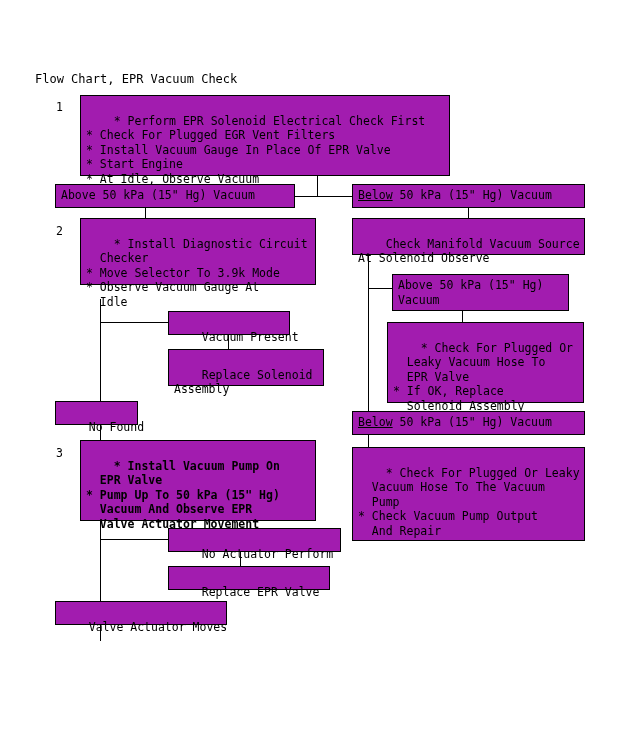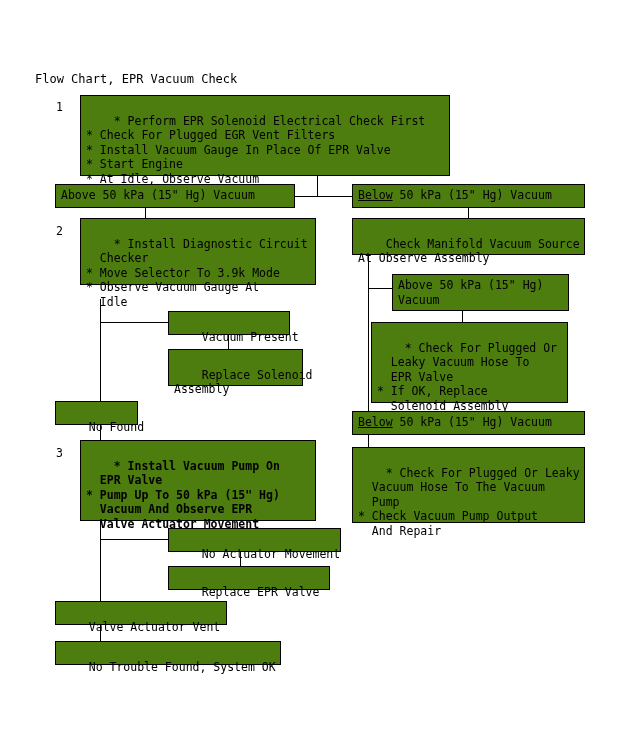--- a/index.html
+++ b/index.html
@@ -18,21 +18,21 @@
   #chart {
     position: absolute;
     left: 0; top: 0;
     width: 622px;
     height: 741px;
   }
   .node {
     position: absolute;
     box-sizing: border-box;
     border: 1px solid #000000;
-    background: #4d7c0f;
+    background: #a21caf;
     font-size: 11.5px;
     line-height: 14.6px;
     padding: 3px 4px 3px 5px;
     white-space: pre;
     z-index: 5;
   }
   .title {
     position: absolute;
     font-size: 12px;
     line-height: 14px;
@@ -90,61 +90,61 @@
   <div class="node" style="left:80px; top:218px; width:236px; height:67px;">
     <span class="bullets">* Install Diagnostic Circuit
   Checker
 * Move Selector To 3.9k Mode
 * Observe Vacuum Gauge At
   Idle</span>
   </div>
 
   <div class="node" style="left:352px; top:218px; width:233px; height:37px;">
     <span class="bullets">Check Manifold Vacuum Source
-At Observe Assembly</span>
+At Solenoid Observe</span>
   </div>
 
   <div class="line vline" style="left:368px; top:255px; height:168px;"></div>
   <div class="line hline" style="left:368px; top:288px; width:24px;"></div>
 
   <div class="node" style="left:392px; top:274px; width:177px; height:37px;"><b class="kw">Above</b><span class="bullets"> 50 kPa (15" Hg)
 Vacuum</span></div>
 
   <div class="line vline" style="left:462px; top:311px; height:11px;"></div>
 
-  <div class="node" style="left:371px; top:322px; width:197px; height:81px;">
+  <div class="node" style="left:387px; top:322px; width:197px; height:81px;">
     <span class="bullets">* Check For Plugged Or
   Leaky Vacuum Hose To
   EPR Valve
 * If OK, Replace
   Solenoid Assembly</span>
   </div>
 
   <div class="node" style="left:352px; top:411px; width:233px; height:24px;"><u class="kw">Below</u><span> 50 kPa (15" Hg) Vacuum</span></div>
 
   <div class="line vline" style="left:368px; top:435px; height:12px;"></div>
 
-  <div class="node" style="left:352px; top:447px; width:233px; height:76px;">
+  <div class="node" style="left:352px; top:447px; width:233px; height:94px;">
     <span class="bullets">* Check For Plugged Or Leaky
   Vacuum Hose To The Vacuum
   Pump
 * Check Vacuum Pump Output
   And Repair</span>
   </div>
 
   <div class="line vline" style="left:100px; top:299px; height:102px;"></div>
   <div class="line hline" style="left:100px; top:322px; width:68px;"></div>
 
   <div class="node" style="left:168px; top:311px; width:122px; height:24px;text-align:center;">
     <span>Vacuum Present</span>
   </div>
 
   <div class="line vline" style="left:228px; top:335px; height:14px;"></div>
 
-  <div class="node" style="left:168px; top:349px; width:135px; height:37px;">
+  <div class="node" style="left:168px; top:349px; width:156px; height:37px;">
     <span class="bullets">Replace Solenoid
 Assembly</span>
   </div>
 
   <div class="node" style="left:55px; top:401px; width:83px; height:24px;">
     <span>No Found</span>
   </div>
 
   <div class="line vline" style="left:100px; top:425px; height:15px;"></div>
 
@@ -154,32 +154,29 @@
   EPR Valve
 * Pump Up To 50 kPa (15" Hg)
   Vacuum And Observe EPR
   Valve Actuator Movement</span>
   </div>
 
   <div class="line vline" style="left:100px; top:521px; height:84px;"></div>
   <div class="line hline" style="left:100px; top:539px; width:68px;"></div>
 
   <div class="node" style="left:168px; top:528px; width:173px; height:24px;">
-    <span>No Actuator Movement</span>
+    <span>No Actuator Perform</span>
   </div>
 
   <div class="line vline" style="left:240px; top:552px; height:14px;"></div>
 
   <div class="node" style="left:168px; top:566px; width:162px; height:24px;">
     <span>Replace EPR Valve</span>
   </div>
 
   <div class="node" style="left:55px; top:601px; width:172px; height:24px;">
-    <span>Valve Actuator Vent</span>
+    <span>Valve Actuator Moves</span>
   </div>
 
   <div class="line vline" style="left:100px; top:625px; height:16px;"></div>
 
-  <div class="node" style="left:55px; top:641px; width:226px; height:24px;">
-    <span>No Trouble Found, System OK</span>
-  </div>
 
 </div>
 
 </body></html>

